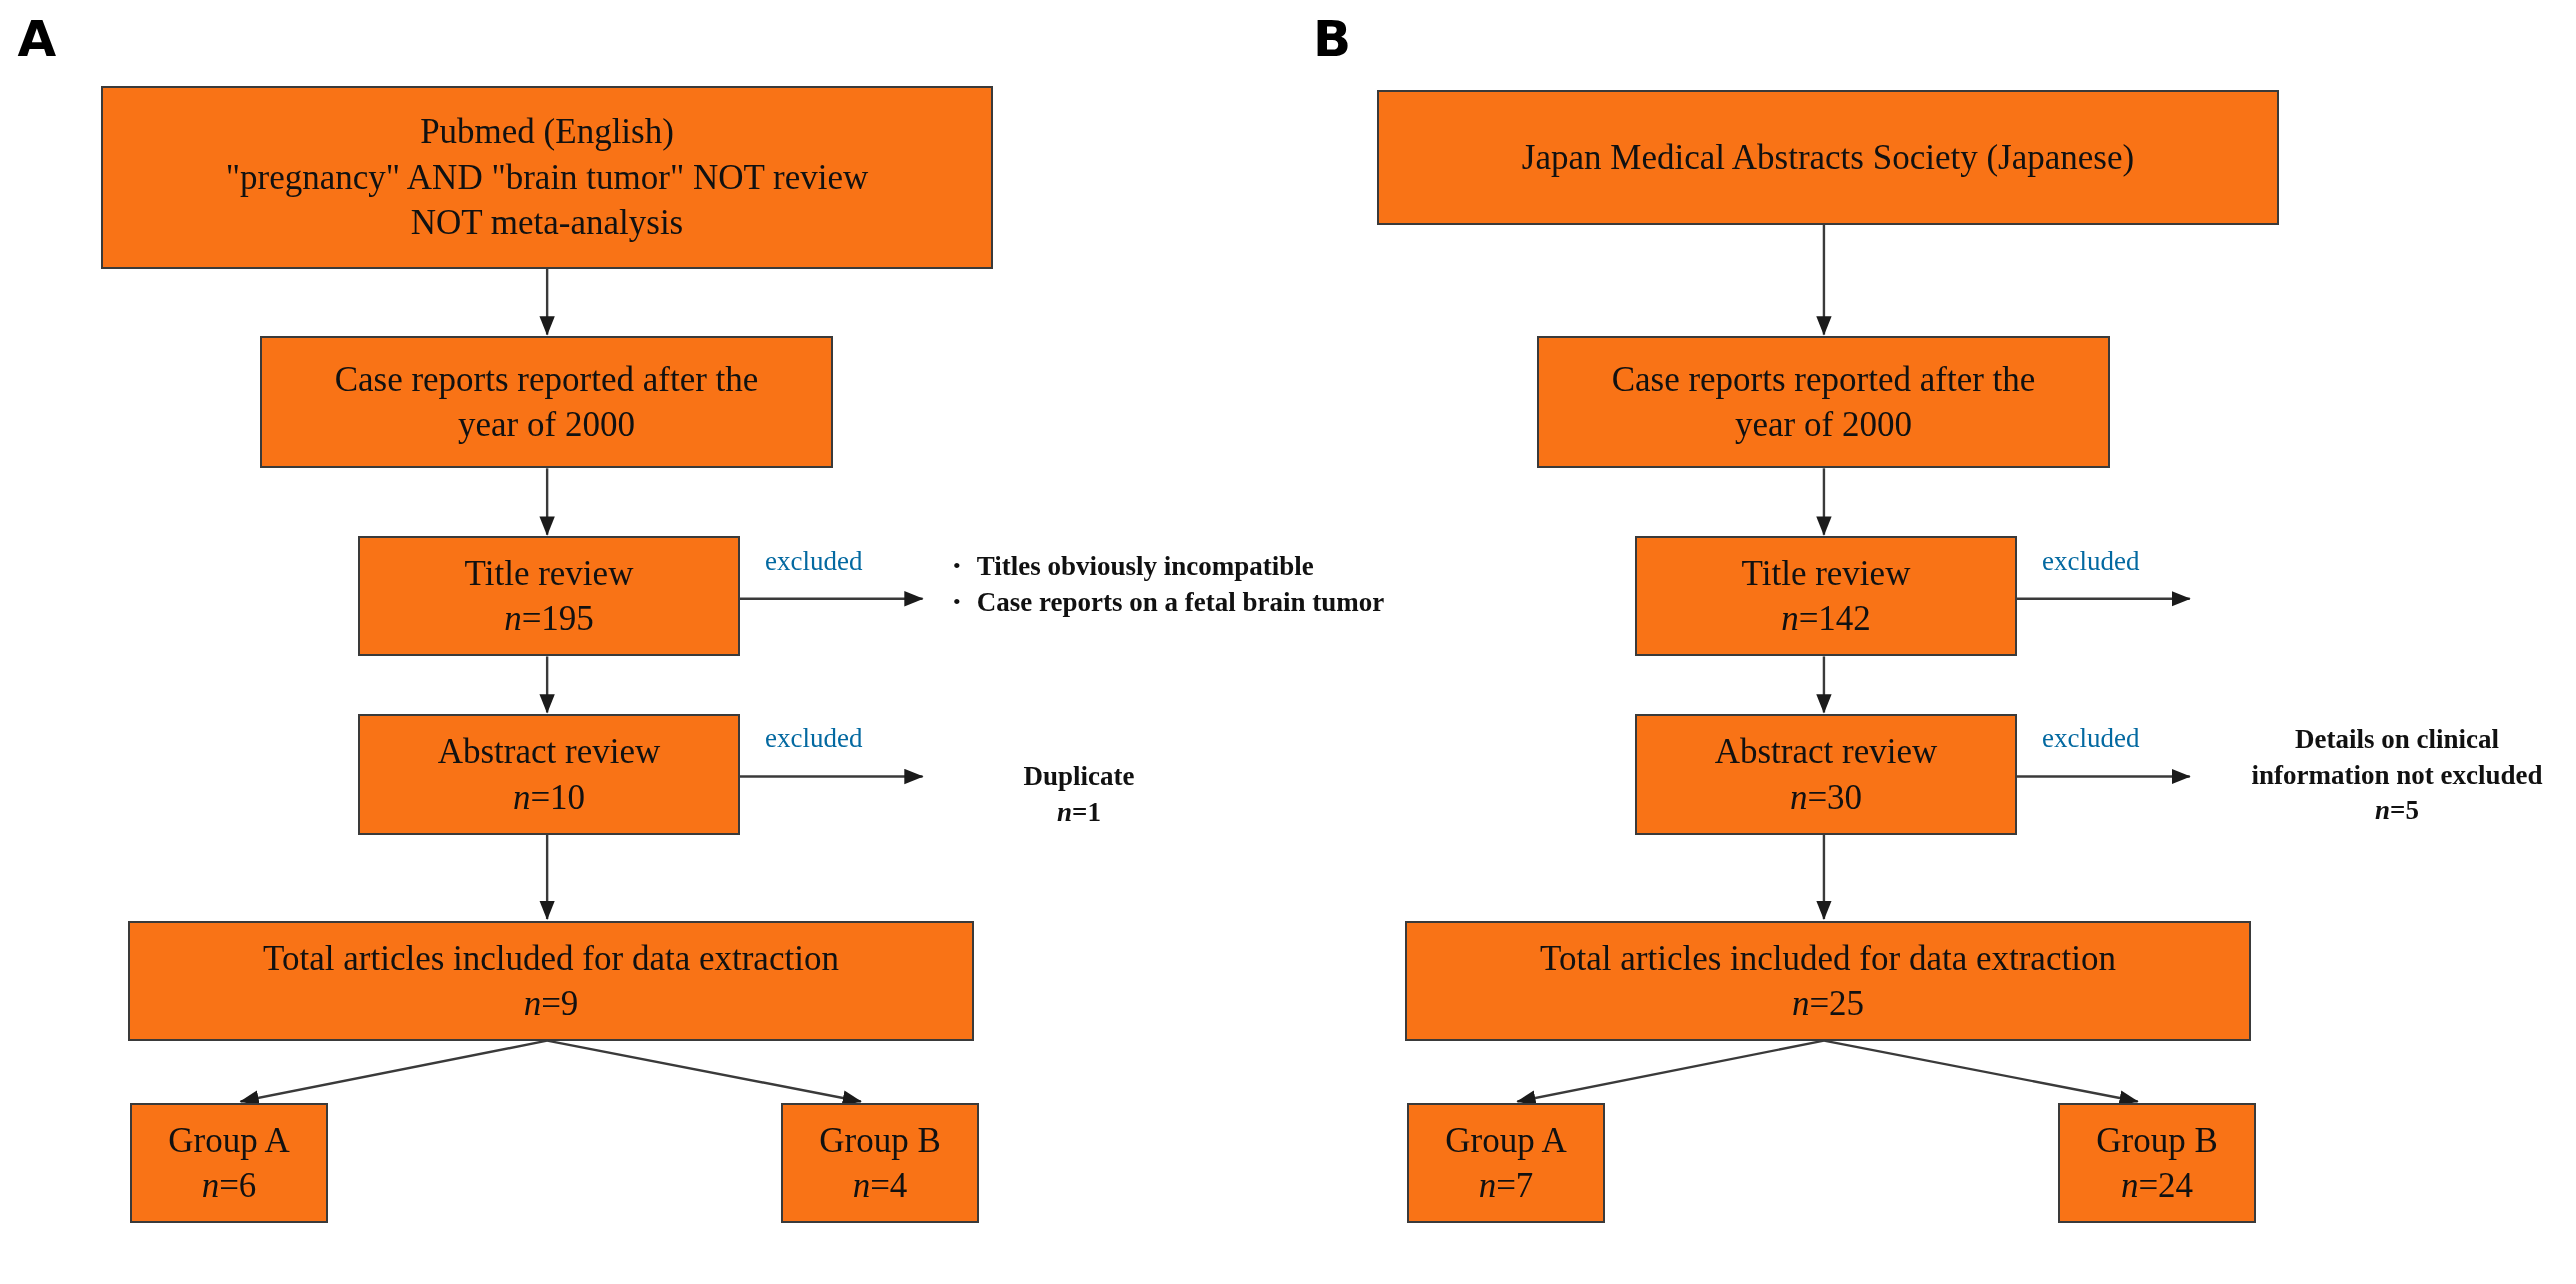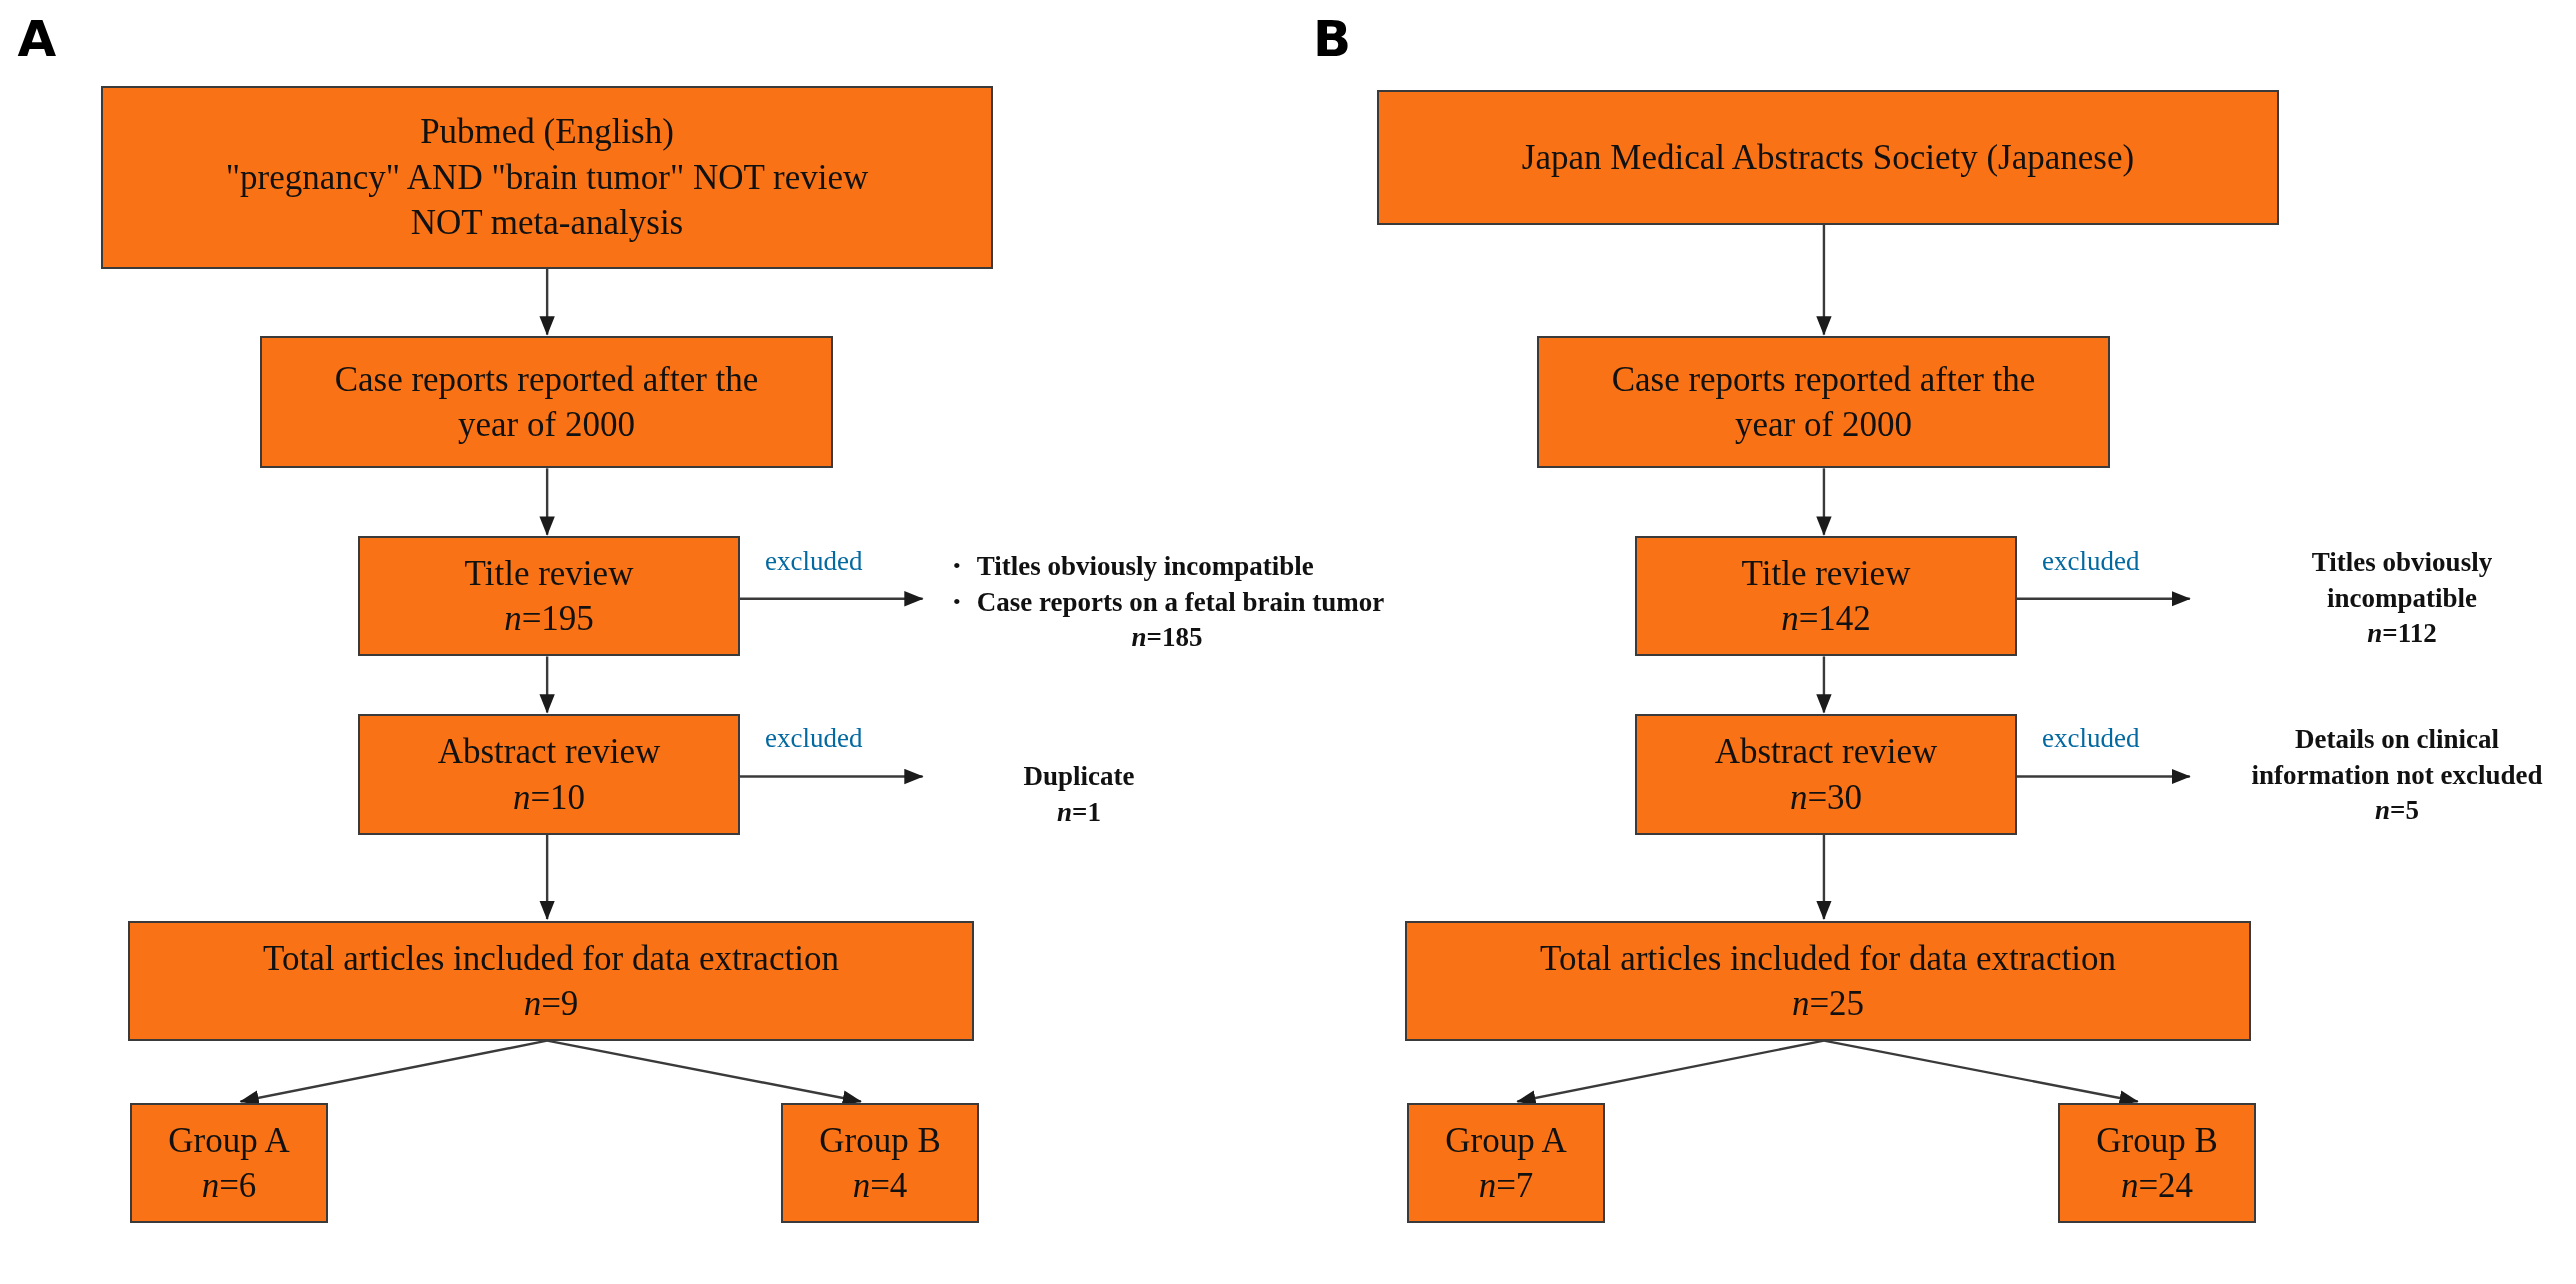--- a/index.html
+++ b/index.html
@@ -163,21 +163,20 @@
   <div class="node" style="left:781px; top:1103px; width:198px; height:120px;">
     <span class="line">Group B</span>
     <span class="line"><span class="nvar">n</span><span>=4</span></span>
   </div>
 
   <div class="side-label" style="left:765px; top:548px;">excluded</div>
 
   <div class="excl-note left-align" style="left:943px; top:549px; width:448px;">
     <span class="nline">・ Titles obviously incompatible</span>
     <span class="nline">・ Case reports on a fetal brain tumor</span>
-    <span class="nline c"><span class="nvar">n</span><span>=185</span></span>
   </div>
 
   <div class="side-label" style="left:765px; top:725px;">excluded</div>
 
   <div class="excl-note" style="left:943px; top:759px; width:272px;">
     <span class="nline c">Duplicate</span>
     <span class="nline c"><span class="nvar">n</span><span>=1</span></span>
   </div>
 
   <div class="panel-letter" style="left:1313px; top:14.4px;">B</div>
@@ -211,25 +210,20 @@
     <span class="line"><span class="nvar">n</span><span>=7</span></span>
   </div>
 
   <div class="node" style="left:2058px; top:1103px; width:198px; height:120px;">
     <span class="line">Group B</span>
     <span class="line"><span class="nvar">n</span><span>=24</span></span>
   </div>
 
   <div class="side-label" style="left:2042px; top:548px;">excluded</div>
 
-  <div class="excl-note" style="left:2234px; top:545px; width:336px;">
-    <span class="nline c">Titles obviously</span>
-    <span class="nline c">incompatible</span>
-    <span class="nline c"><span class="nvar">n</span><span>=112</span></span>
-  </div>
 
   <div class="side-label" style="left:2042px; top:725px;">excluded</div>
 
   <div class="excl-note" style="left:2218px; top:722px; width:358px;">
     <span class="nline c">Details on clinical</span>
     <span class="nline c">information not excluded</span>
     <span class="nline c"><span class="nvar">n</span><span>=5</span></span>
   </div>
 
 </div>

